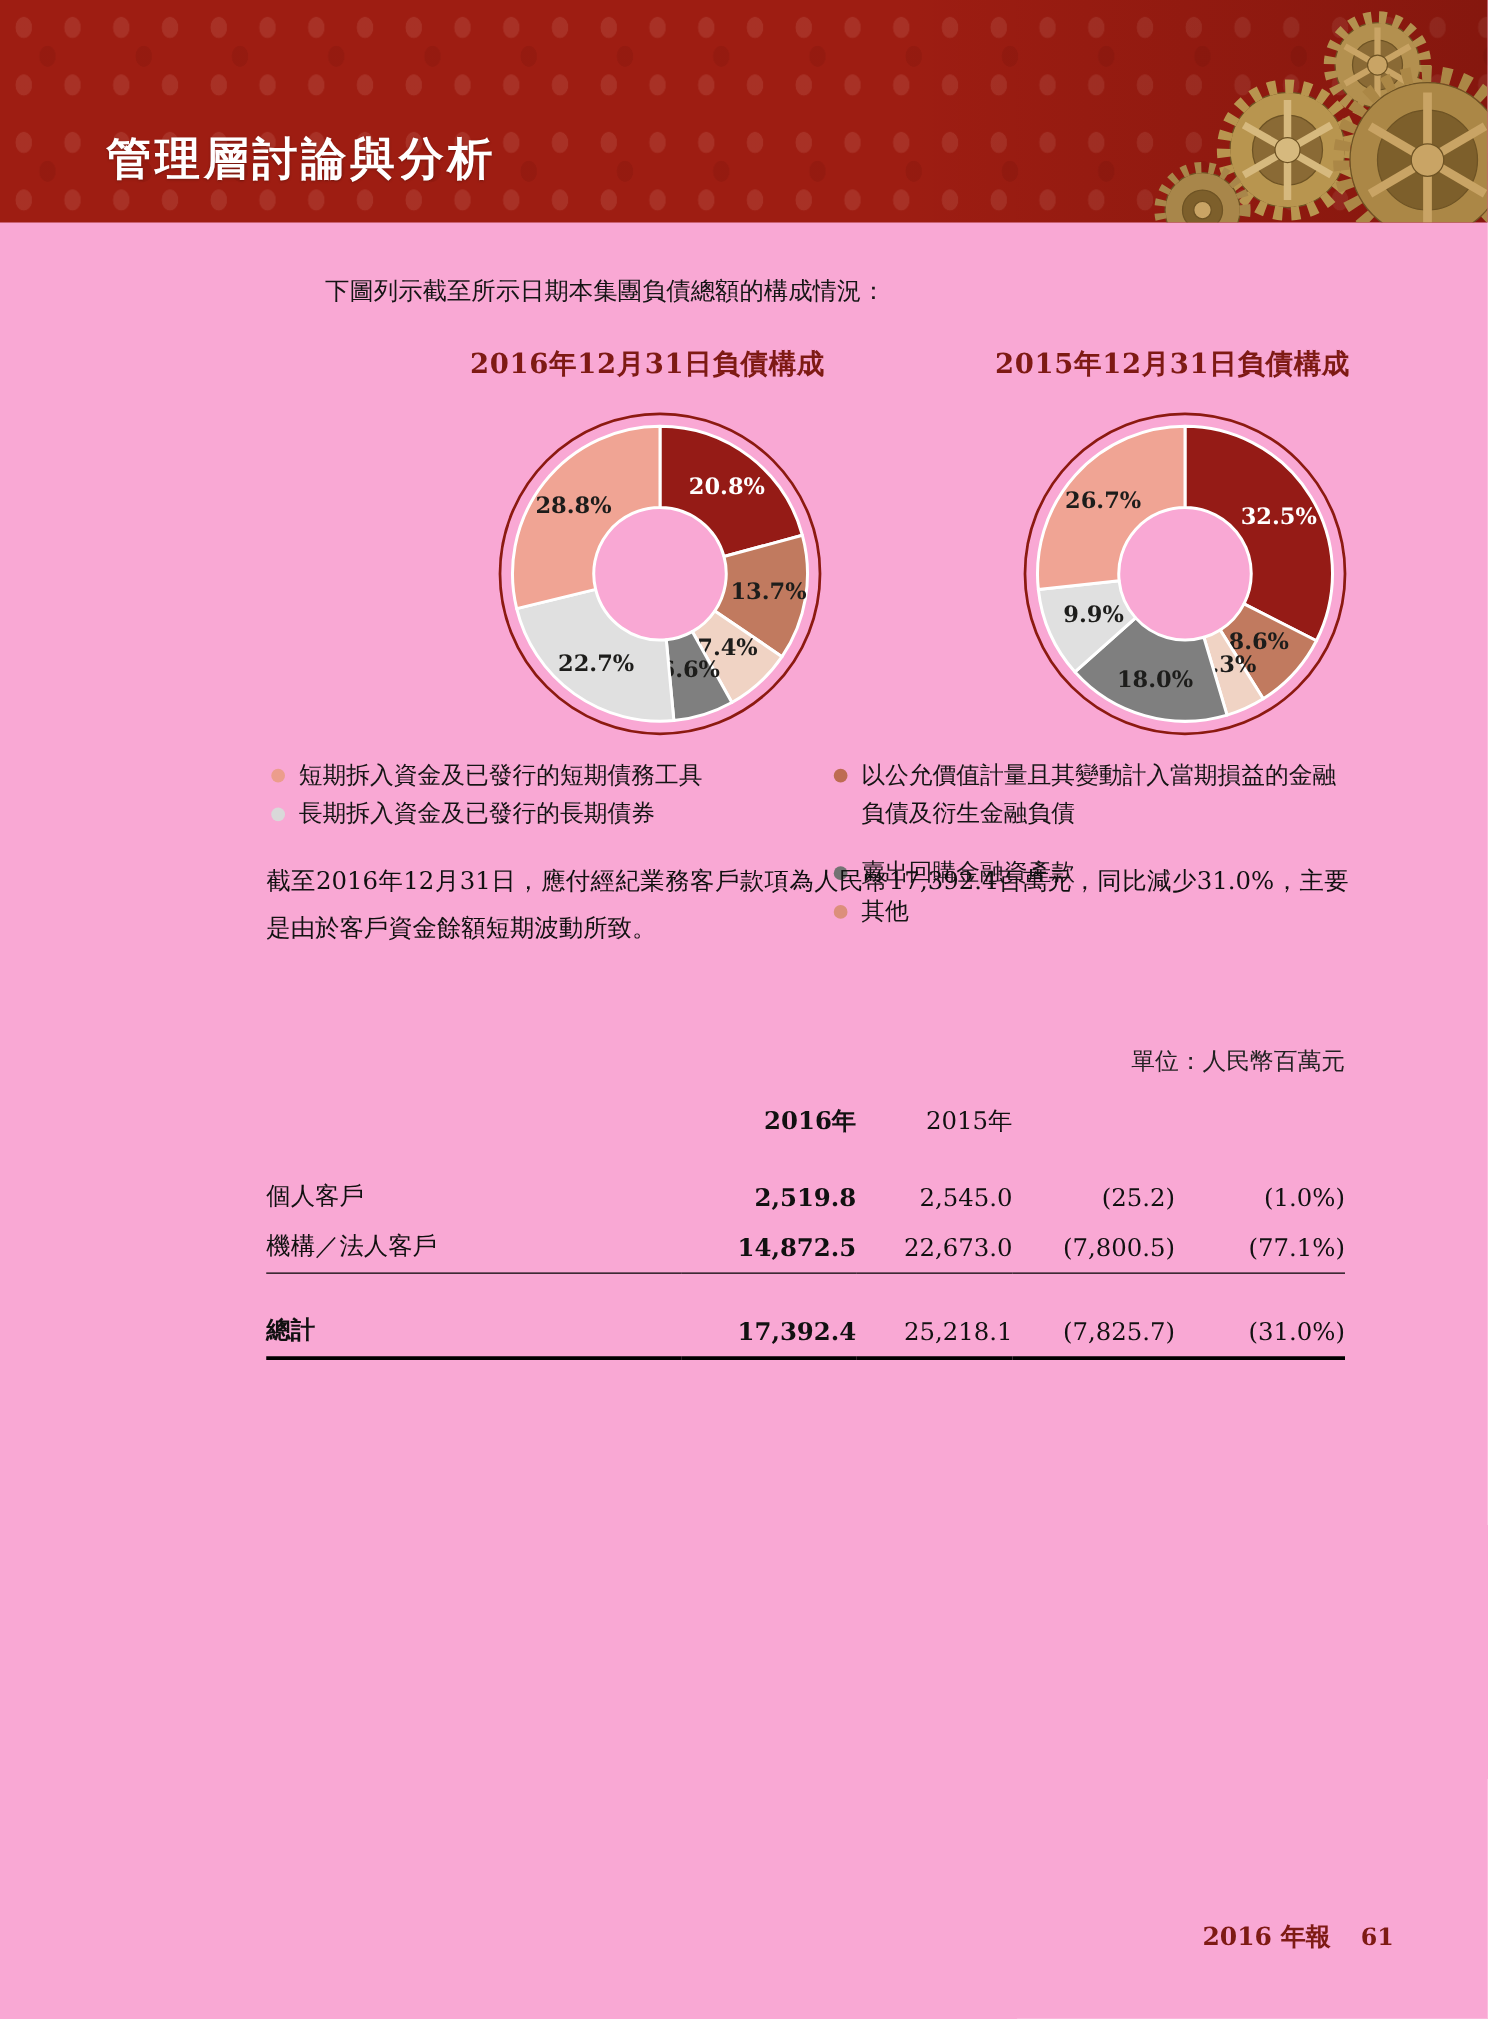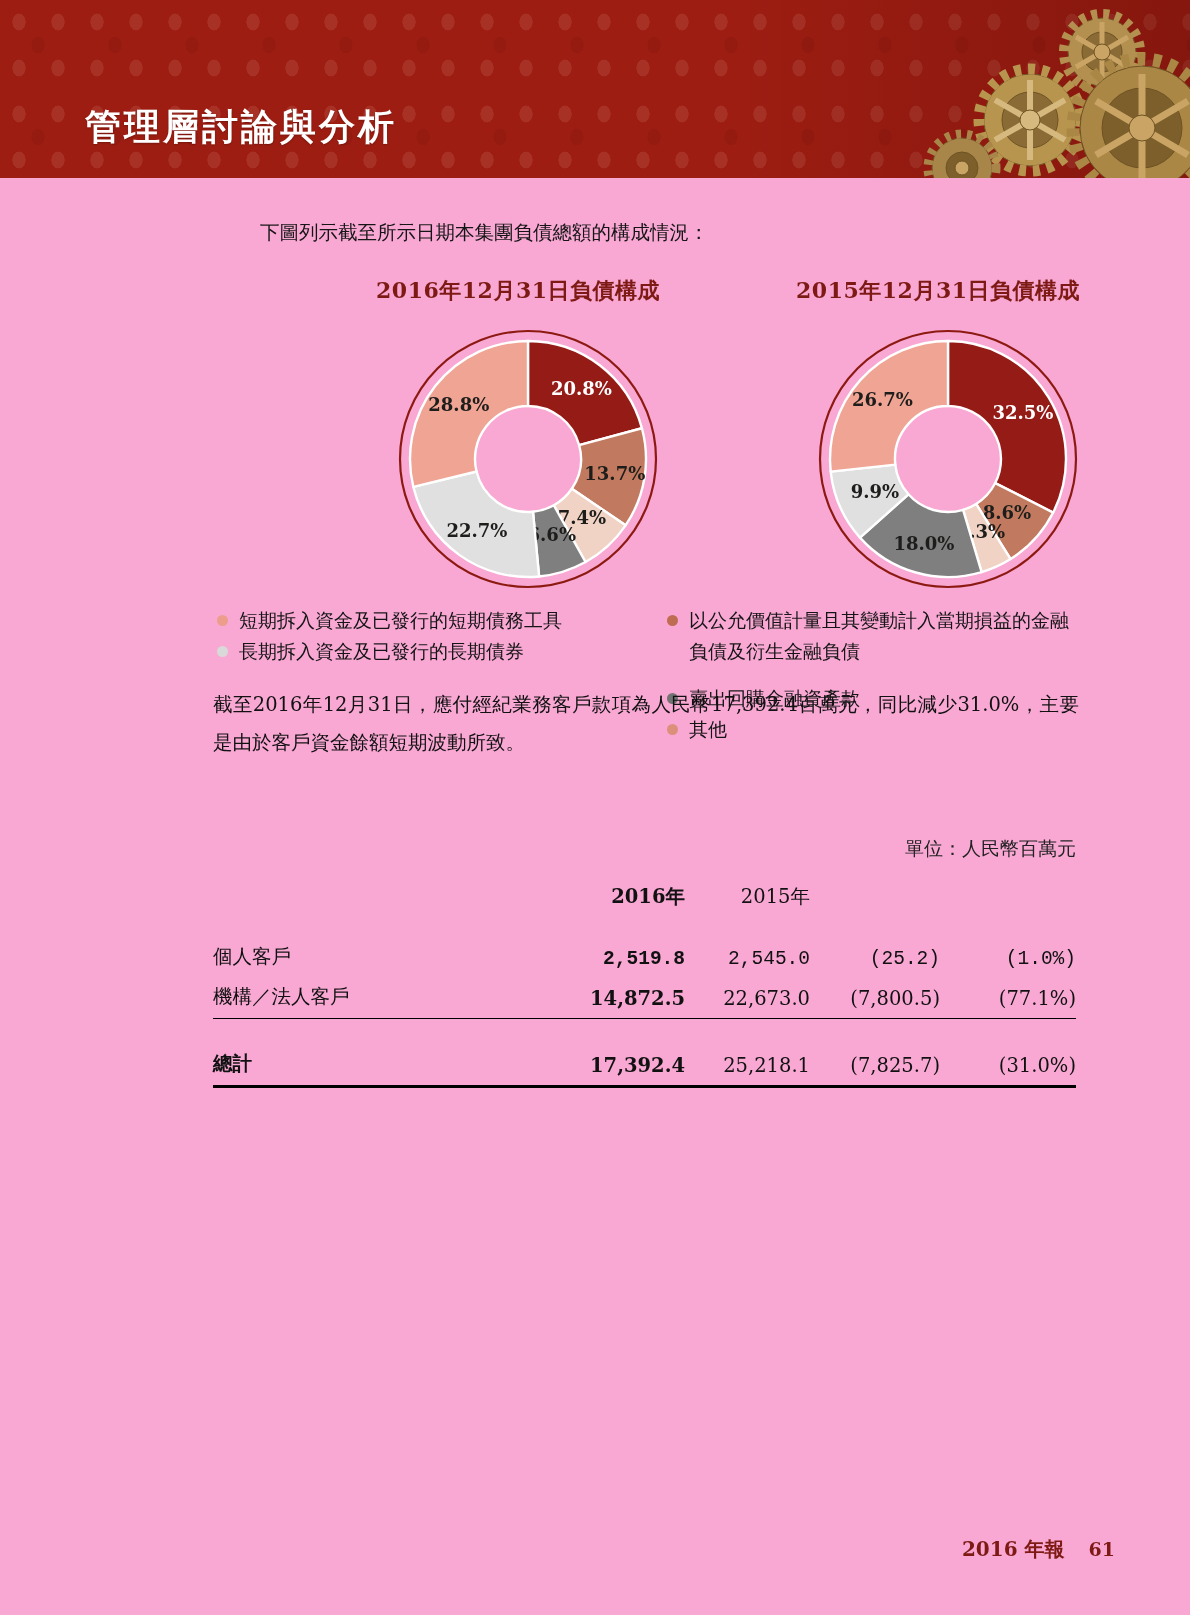--- a/index.html
+++ b/index.html
@@ -83,21 +83,21 @@
     position:absolute;left:213px;top:876px;width:863px;
     border-collapse:collapse;font-size:19.5px;color:#111;
   }
   .fin-table td,.fin-table th{padding:0;font-weight:normal;vertical-align:bottom;}
   .fin-table .num{text-align:right;}
   .fin-table .b{font-weight:bold;}
   .fin-table tr.hdr1 td{height:34px;text-align:right;}
   .fin-table tr.hdr2 td{height:36px;border-bottom:3px solid #000;padding-bottom:6px;}
   .fin-table tr.sp td{height:20px;border:none;}
   .fin-table tr.sp2 td{height:16px;border:none;}
-  .fin-table tr.row td{height:40px;font-family:Liberation Mono, monospace;}
+  .fin-table tr.row td{height:40px;}
   .fin-table tr.row-last td{height:40px;border-bottom:1.5px solid #000;padding-bottom:8px;}
   .fin-table tr.total td{height:42px;border-bottom:3px solid #000;padding-bottom:8px;}
 
   
   .footer{
     position:absolute;right:75px;bottom:52px;
     color:#7e1a14;font-weight:bold;white-space:nowrap;
   }
   .footer .report{font-size:20px;}
   .footer .pageno{font-size:19px;margin-left:24px;}

